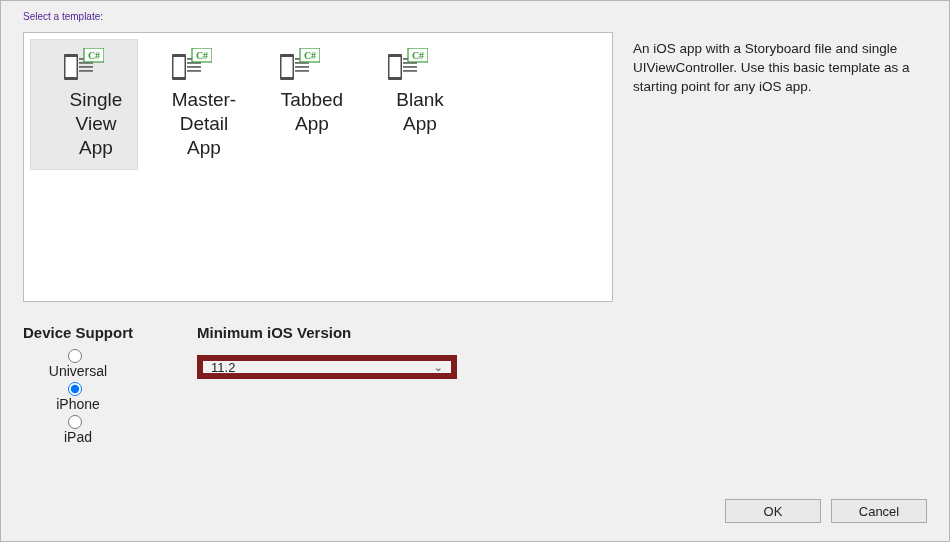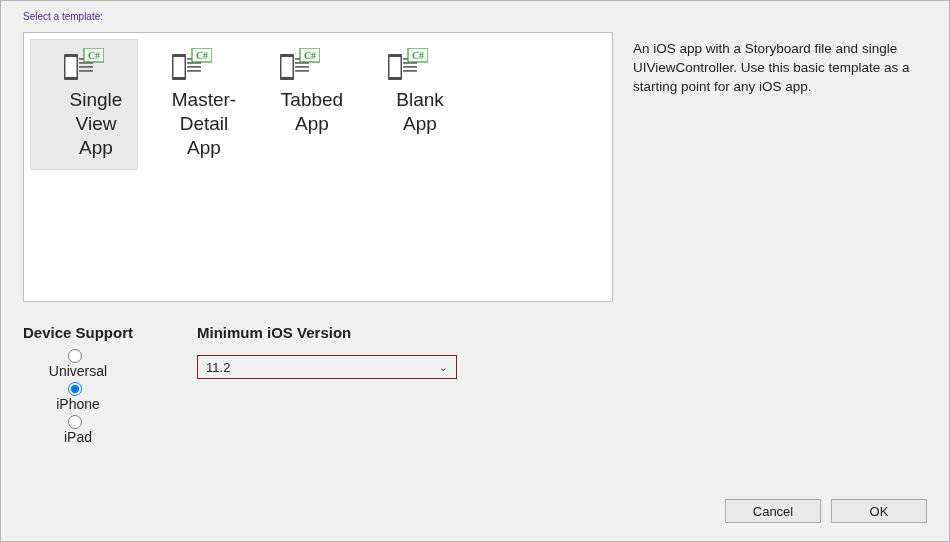--- a/index.html
+++ b/index.html
@@ -137,21 +137,21 @@
     width: 14px;
     height: 14px;
   }
   .select-wrap {
     position: relative;
     margin-top: 14px;
   }
   .select-box {
     width: 260px;
     height: 24px;
-    border: 1px solid #7f1d1d;
+    border: 6px solid #7f1d1d;
     background: #f1f1f1;
     padding: 0 8px;
     font-size: 13px;
     display: flex;
     align-items: center;
     justify-content: space-between;
     cursor: pointer;
   }
   .select-box .chev { color: #555; font-size: 11px; }
 
@@ -294,20 +294,20 @@
           </div>
         </div>
       </div>
 
     </div>
 
   </div>
 
   <div class="footer">
     <div class="btn">
+      <span>OK</span>
+    </div>
+    <div class="btn">
       <span>Cancel</span>
     </div>
-    <div class="btn">
-      <span>OK</span>
-    </div>
   </div>
 
 </div>
 
 </body></html>

